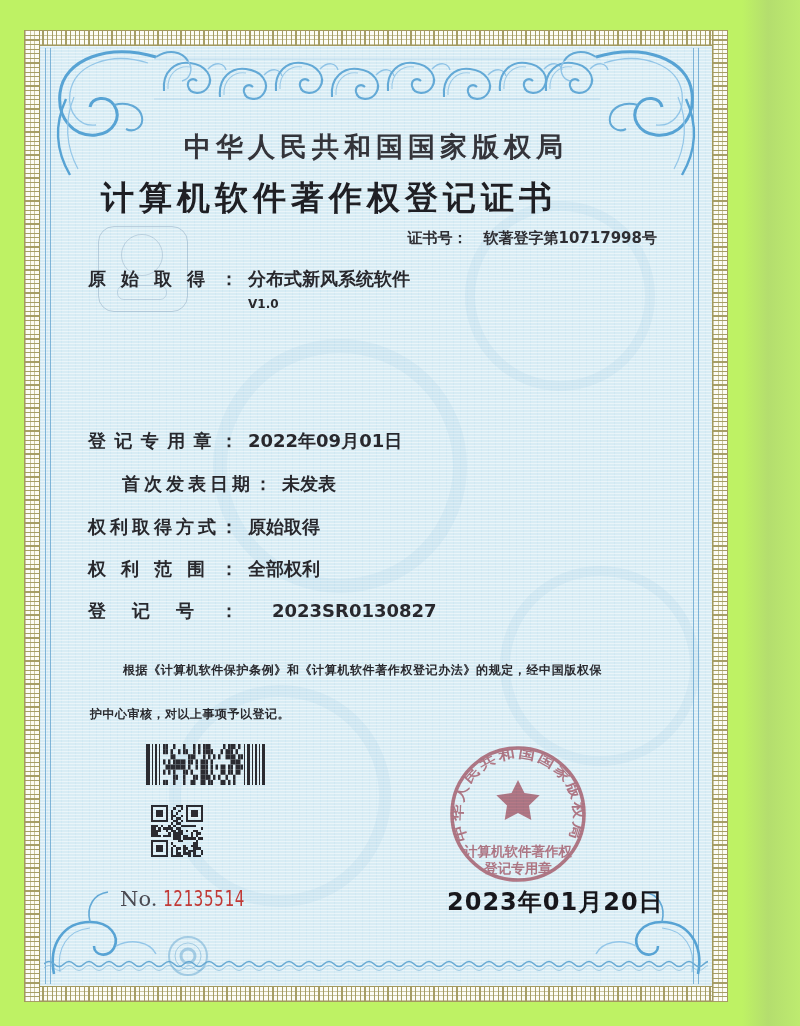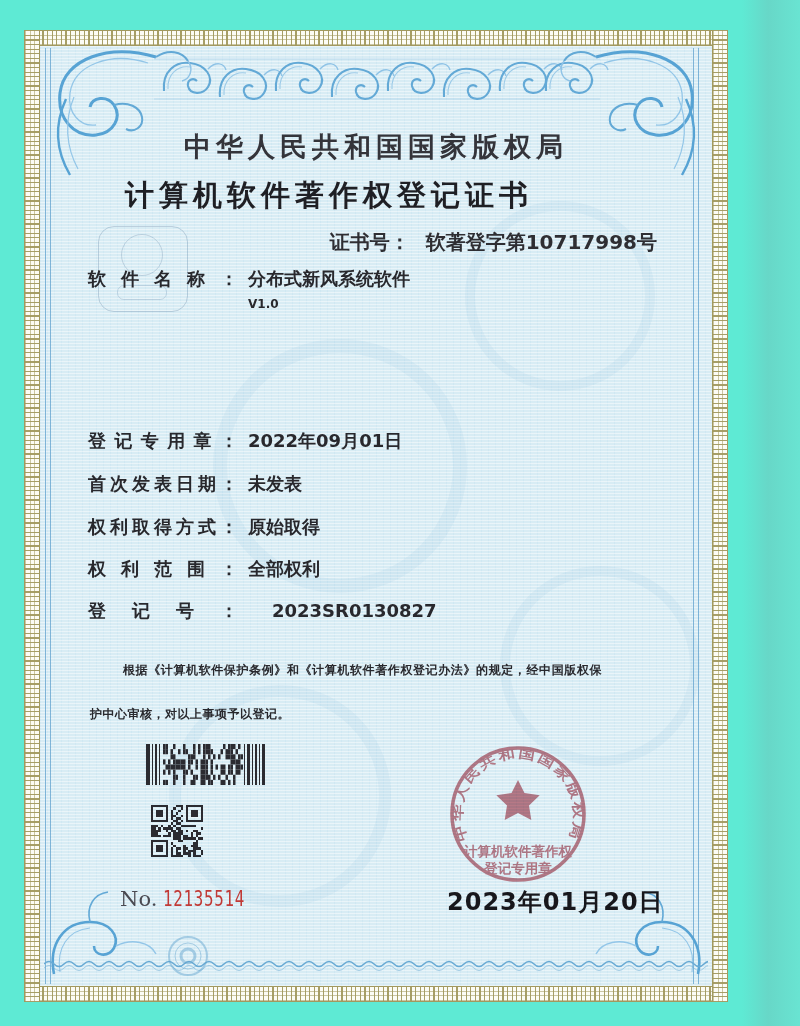--- a/index.html
+++ b/index.html
@@ -1,16 +1,16 @@
 <!DOCTYPE html>
 <html><head>
 <meta charset="utf-8">
 <style>
   html,body{margin:0;padding:0;background:#e9e9e9;}
-  .page{position:relative;width:800px;height:1026px;background:#5eead4;overflow:hidden;
+  .page{position:relative;width:800px;height:1026px;background:#bef264;overflow:hidden;
         font-family:"DejaVu Sans",sans-serif;}
   .abs{position:absolute;}
   
   .scan-shade{right:0;top:0;width:58px;height:100%;
      background:linear-gradient(90deg,rgba(255,255,255,0) 0%,rgba(140,140,150,.20) 45%,rgba(185,185,195,.12) 100%);}
   
   .gb{box-sizing:border-box;background-color:#fcfcf5;}
   .gb.h{background-image:
       repeating-linear-gradient(90deg,rgba(162,153,95,.95) 0 1.2px,transparent 1.2px 4.6px,rgba(162,153,95,.95) 4.6px 5.8px,transparent 5.8px 9.2px),
       repeating-linear-gradient(0deg,rgba(162,153,95,.55) 0 1.1px,transparent 1.1px 4.6px);
@@ -22,23 +22,23 @@
   
   .interior{left:40px;top:46px;width:672px;height:940px;background:#d8ecf4;
      background-image:
        repeating-linear-gradient(180deg,rgba(255,255,255,.45) 0 1px,transparent 1px 3px),
        repeating-linear-gradient(90deg,rgba(186,221,238,.28) 0 1px,transparent 1px 7px);}
   .iline{top:48px;height:936px;width:4px;
      border-left:1px solid rgba(95,160,205,.75);border-right:1px solid rgba(95,160,205,.75);}
   
   .authority{left:40px;top:129px;width:672px;text-align:center;font-size:27px;font-weight:700;
      letter-spacing:5px;color:#34343a;}
-  .cert-title{left:40px;top:176px;width:578px;text-align:center;font-size:29px;font-weight:700;
+  .cert-title{left:40px;top:176px;width:578px;text-align:center;font-size:33px;font-weight:700;
      letter-spacing:5px;color:#1f1f24;}
-  .cert-no{left:0;top:229px;width:657px;text-align:right;font-size:20px;font-weight:700;color:#2e2e33;}
+  .cert-no{left:0;top:229px;width:657px;text-align:right;font-size:15px;font-weight:700;color:#2e2e33;}
   .cert-no .gap{display:inline-block;width:16px;}
   .row{left:88px;display:flex;font-size:18px;font-weight:700;color:#28282d;line-height:1.15;}
   .row .lb{width:150px;text-align:justify;text-align-last:justify;}
   .row .vl{margin-left:10px;white-space:pre;}
   .v2{left:248px;font-size:12px;font-weight:700;color:#28282d;}
   .statement{left:90px;top:648px;width:512px;font-size:12px;font-weight:700;color:#28282d;
      line-height:44px;text-indent:33px;letter-spacing:.5px;text-align:justify;}
   
   .emboss{left:98px;top:226px;width:88px;height:84px;border:1.5px solid rgba(128,158,184,.5);
      border-radius:16px;opacity:.85;}
@@ -140,29 +140,29 @@
 
   <div class="abs emboss"></div>
 
   <div class="abs authority">中华人民共和国国家版权局</div>
   <div class="abs cert-title">计算机软件著作权登记证书</div>
   <div class="abs cert-no">
     <span>证书号：</span><span class="gap"></span><span>软著登字第10717998号</span>
   </div>
 
   <div class="abs row" style="top:269px;">
-    <span class="lb">软件名称：</span>
+    <span class="lb">原始取得：</span>
     <span class="vl">分布式新风系统软件</span>
   </div>
   <div class="abs v2" style="top:297px;">V1.0</div>
   <div class="abs row" style="top:431px;">
     <span class="lb">登记专用章：</span>
     <span class="vl">2022年09月01日</span>
   </div>
-  <div class="abs row" style="top:474px;">
+  <div class="abs row" style="top:474px;margin-left:34px;">
     <span class="lb">首次发表日期：</span>
     <span class="vl">未发表</span>
   </div>
   <div class="abs row" style="top:559px;">
     <span class="lb">权利范围：</span>
     <span class="vl">全部权利</span>
   </div>
   <div class="abs row" style="top:517px;">
     <span class="lb">权利取得方式：</span>
     <span class="vl">原始取得</span>

